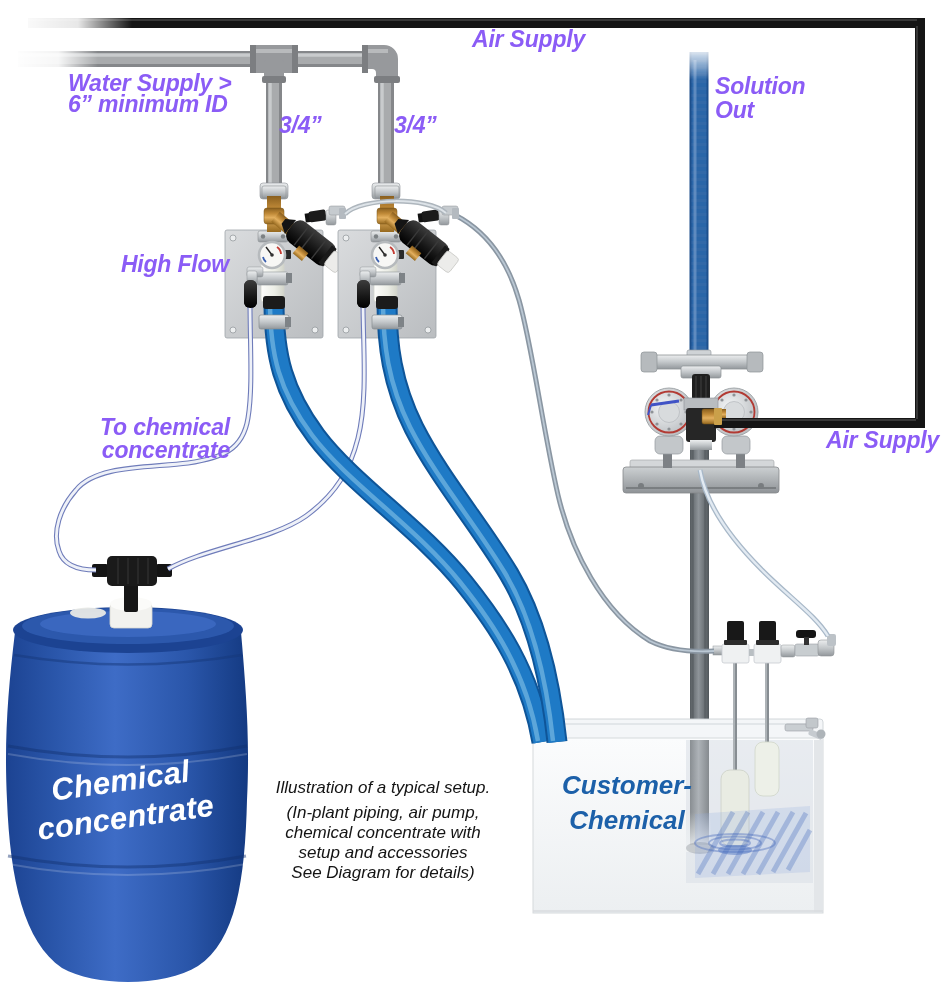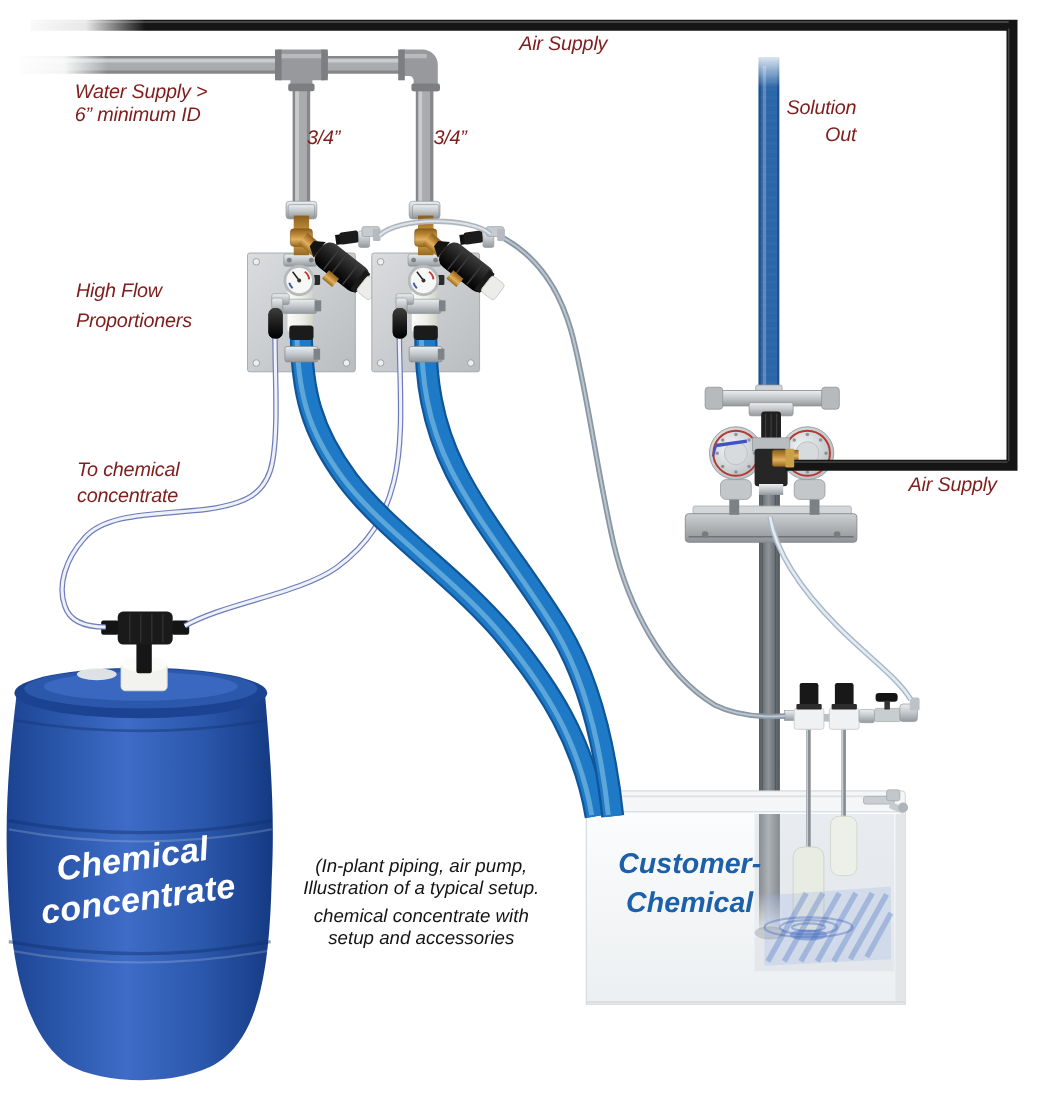--- a/index.html
+++ b/index.html
@@ -1,27 +1,27 @@
 <!DOCTYPE html>
 <html><head>
 <meta charset="utf-8">
 <style>
   html,body{margin:0;padding:0;background:#fff;}
   #stage{position:relative;width:948px;height:1000px;background:#fff;overflow:hidden;
          font-family:"Liberation Sans",sans-serif;}
   #art{position:absolute;left:0;top:0;}
-  .lbl{position:absolute;font-style:italic;font-weight:400;color:#7f1d1d;
-       font-size:18px;line-height:21px;letter-spacing:-0.2px;white-space:nowrap;}
+  .lbl{position:absolute;font-style:italic;font-weight:700;color:#8b5cf6;
+       font-size:23px;line-height:21px;letter-spacing:-0.2px;white-space:nowrap;}
   .lbl .ln{display:block;}
-  .center{text-align:left;}
+  .center{text-align:right;}
   .lbl-water{left:68px;top:73px;line-height:21px;}
   .lbl-size1{left:279px;top:115px;}
   .lbl-size2{left:394px;top:115px;}
   .lbl-airtop{left:472px;top:29px;}
-  .lbl-solution{left:715px;top:86px;line-height:24px;text-align:right;}
+  .lbl-solution{left:715px;top:74px;line-height:24px;}
   .lbl-highflow{left:69px;top:251px;width:160px;line-height:27px;}
   .lbl-tochem{left:70px;top:416px;width:160px;line-height:23px;}
   .lbl-airright{left:826px;top:430px;}
   .drum-label{position:absolute;left:-2px;top:762px;width:250px;text-align:center;
        color:#ffffff;font-style:italic;font-weight:700;font-size:31px;line-height:37px;
        transform:rotate(-8deg);letter-spacing:0.2px;}
   .drum-label .ln{display:block;}
   .tank-label{position:absolute;left:533px;top:768px;width:162px;text-align:center;
        color:#1c60a9;font-style:italic;font-weight:700;font-size:26px;line-height:35px;margin-left:13px;}
   .tank-label .ln{display:block;}
@@ -409,37 +409,37 @@
 </div>
 <div class="lbl lbl-size1">3/4”</div>
 <div class="lbl lbl-size2">3/4”</div>
 <div class="lbl lbl-airtop">Air Supply</div>
 <div class="lbl lbl-solution">
   <span class="ln">Solution</span>
   <span class="ln">Out</span>
 </div>
 <div class="lbl lbl-highflow center">
   <span class="ln">High Flow</span>
-  <span class="ln">Proportioners</span>
 </div>
 <div class="lbl lbl-tochem center">
   <span class="ln">To chemical</span>
   <span class="ln">concentrate</span>
 </div>
 <div class="lbl lbl-airright">Air Supply</div>
 
 <div class="drum-label">
   <span class="ln">Chemical</span>
   <span class="ln">concentrate</span>
 </div>
 
 <div class="tank-label">
   <span class="ln">Customer-</span>
   <span class="ln">Chemical</span>
 </div>
 
 <div class="note">
+  <span class="note-line note-first">Illustration of a typical setup.</span>
   <span class="note-line">(In-plant piping, air pump,</span>
-  <span class="note-line note-first">Illustration of a typical setup.</span>
   <span class="note-line">chemical concentrate with</span>
   <span class="note-line">setup and accessories</span>
+  <span class="note-line">See Diagram for details)</span>
 </div>
 </div>
 
 </body></html>

